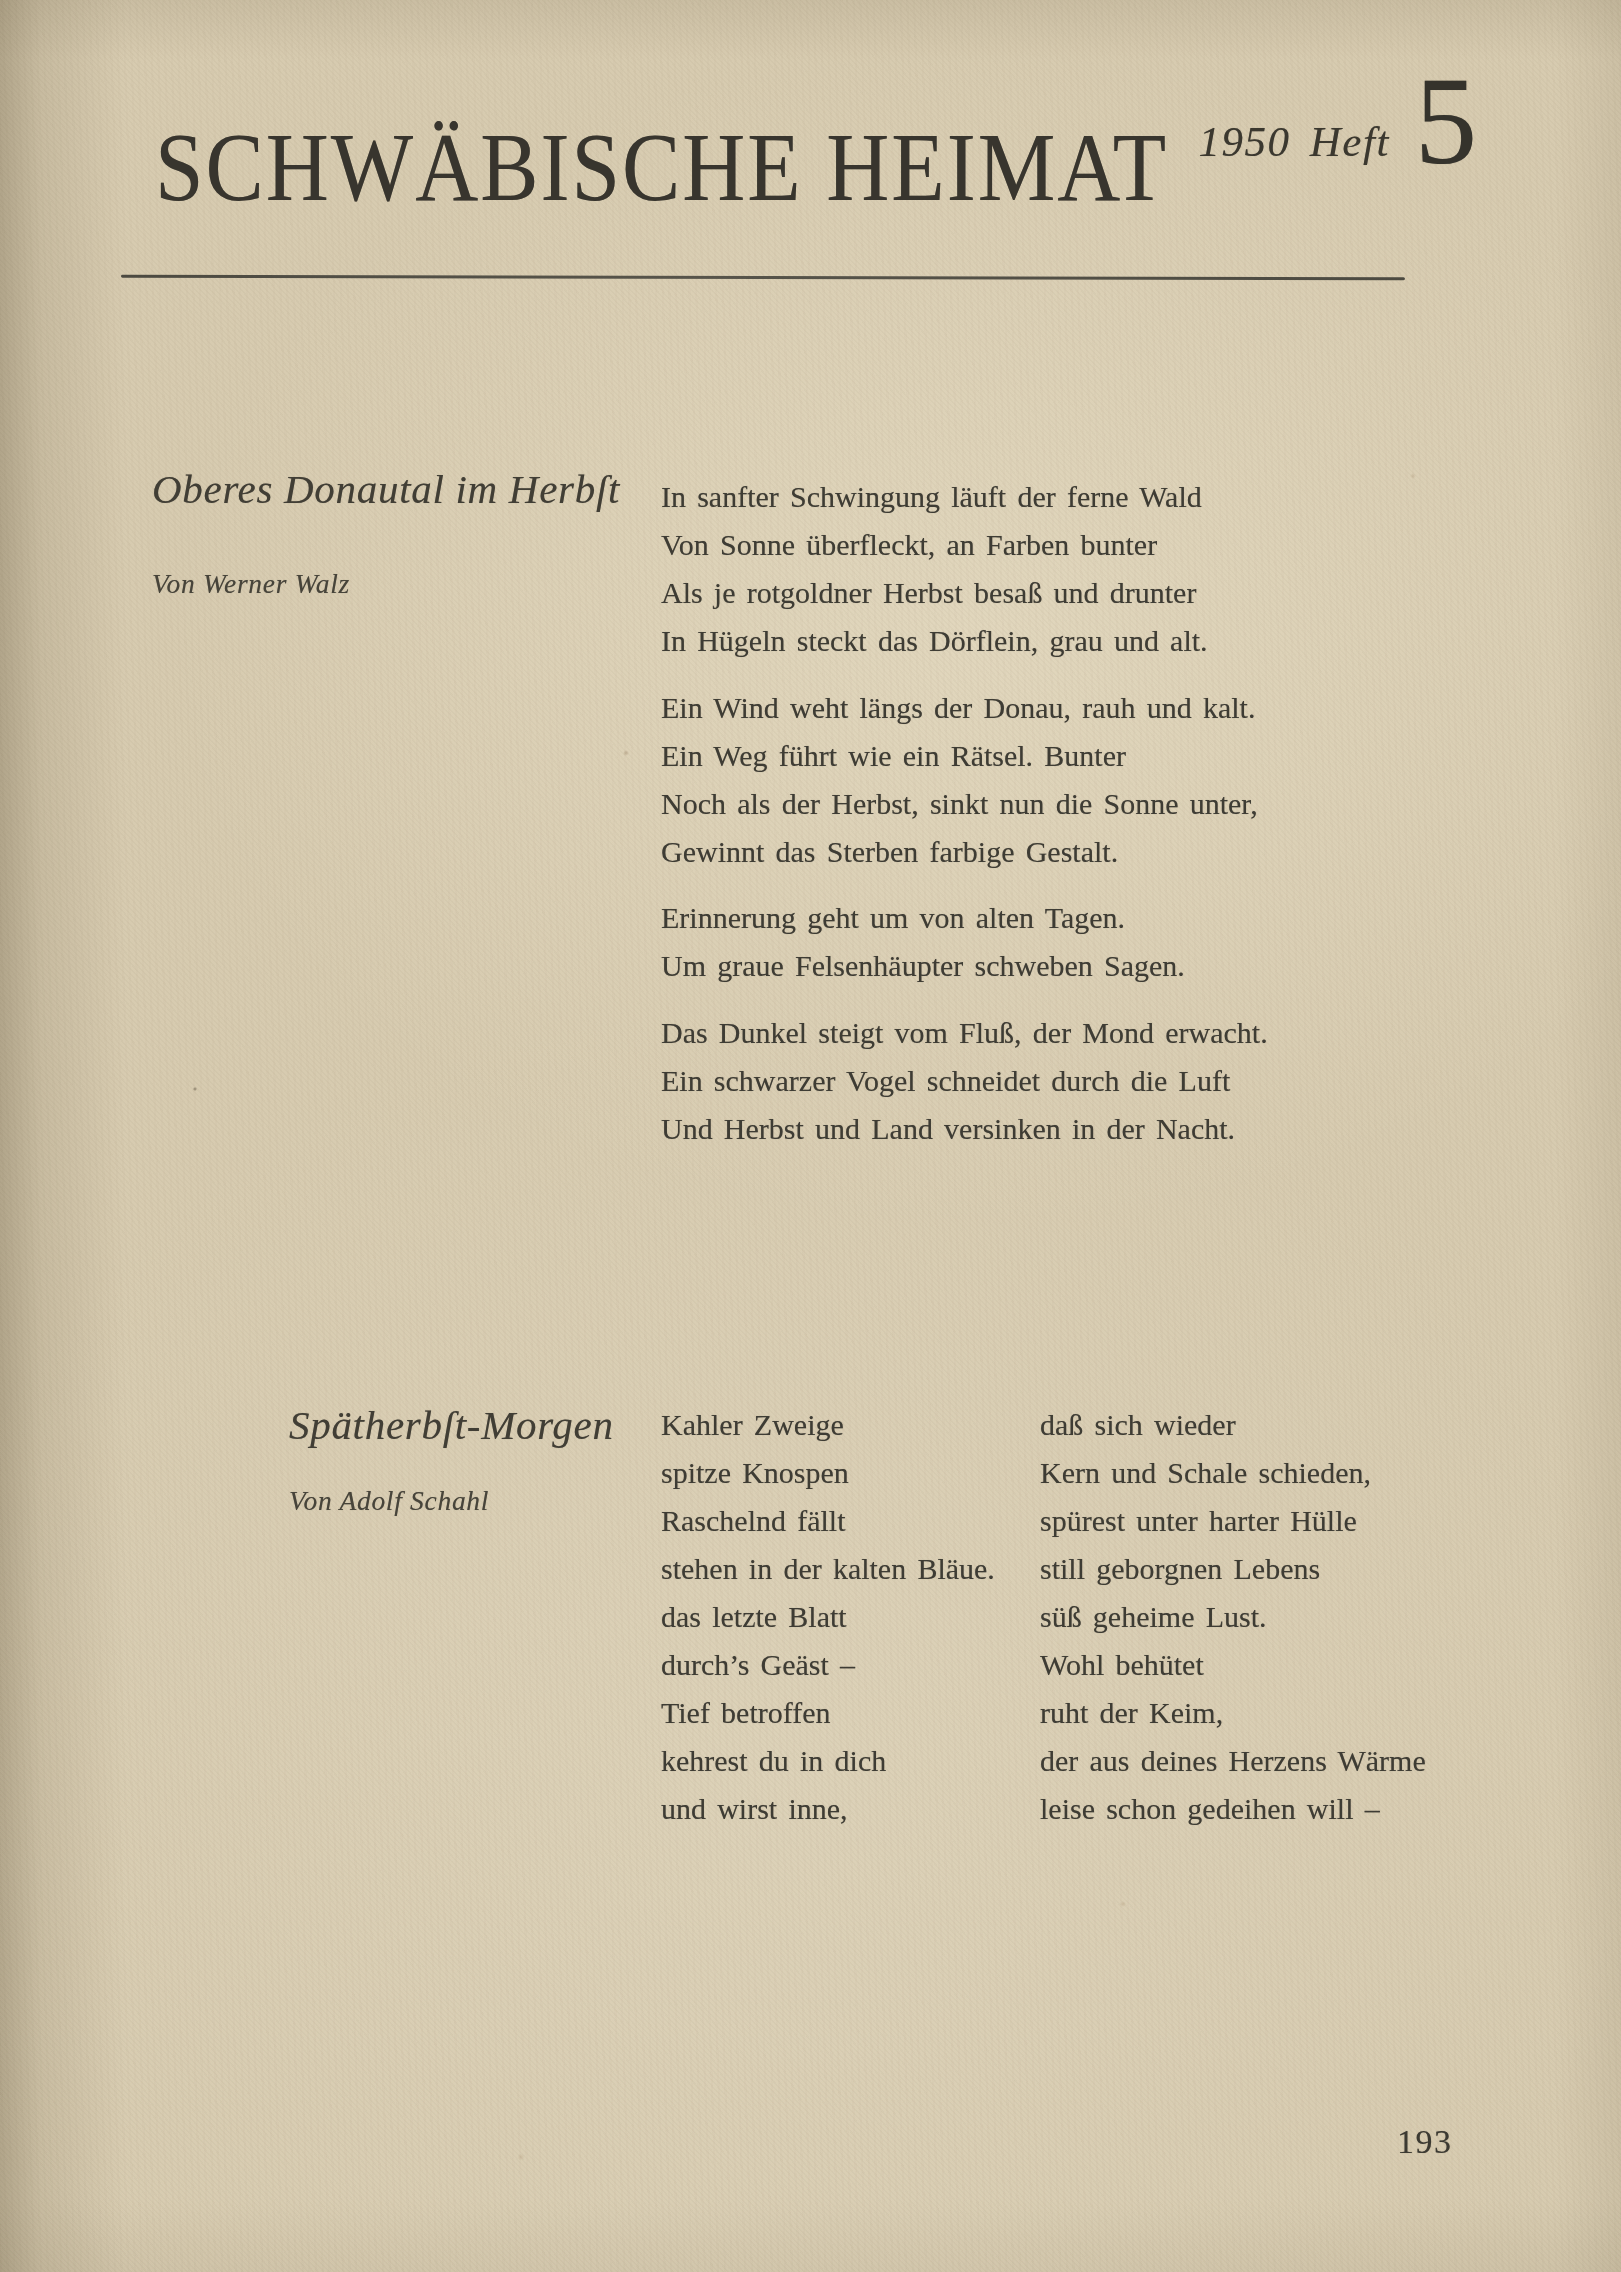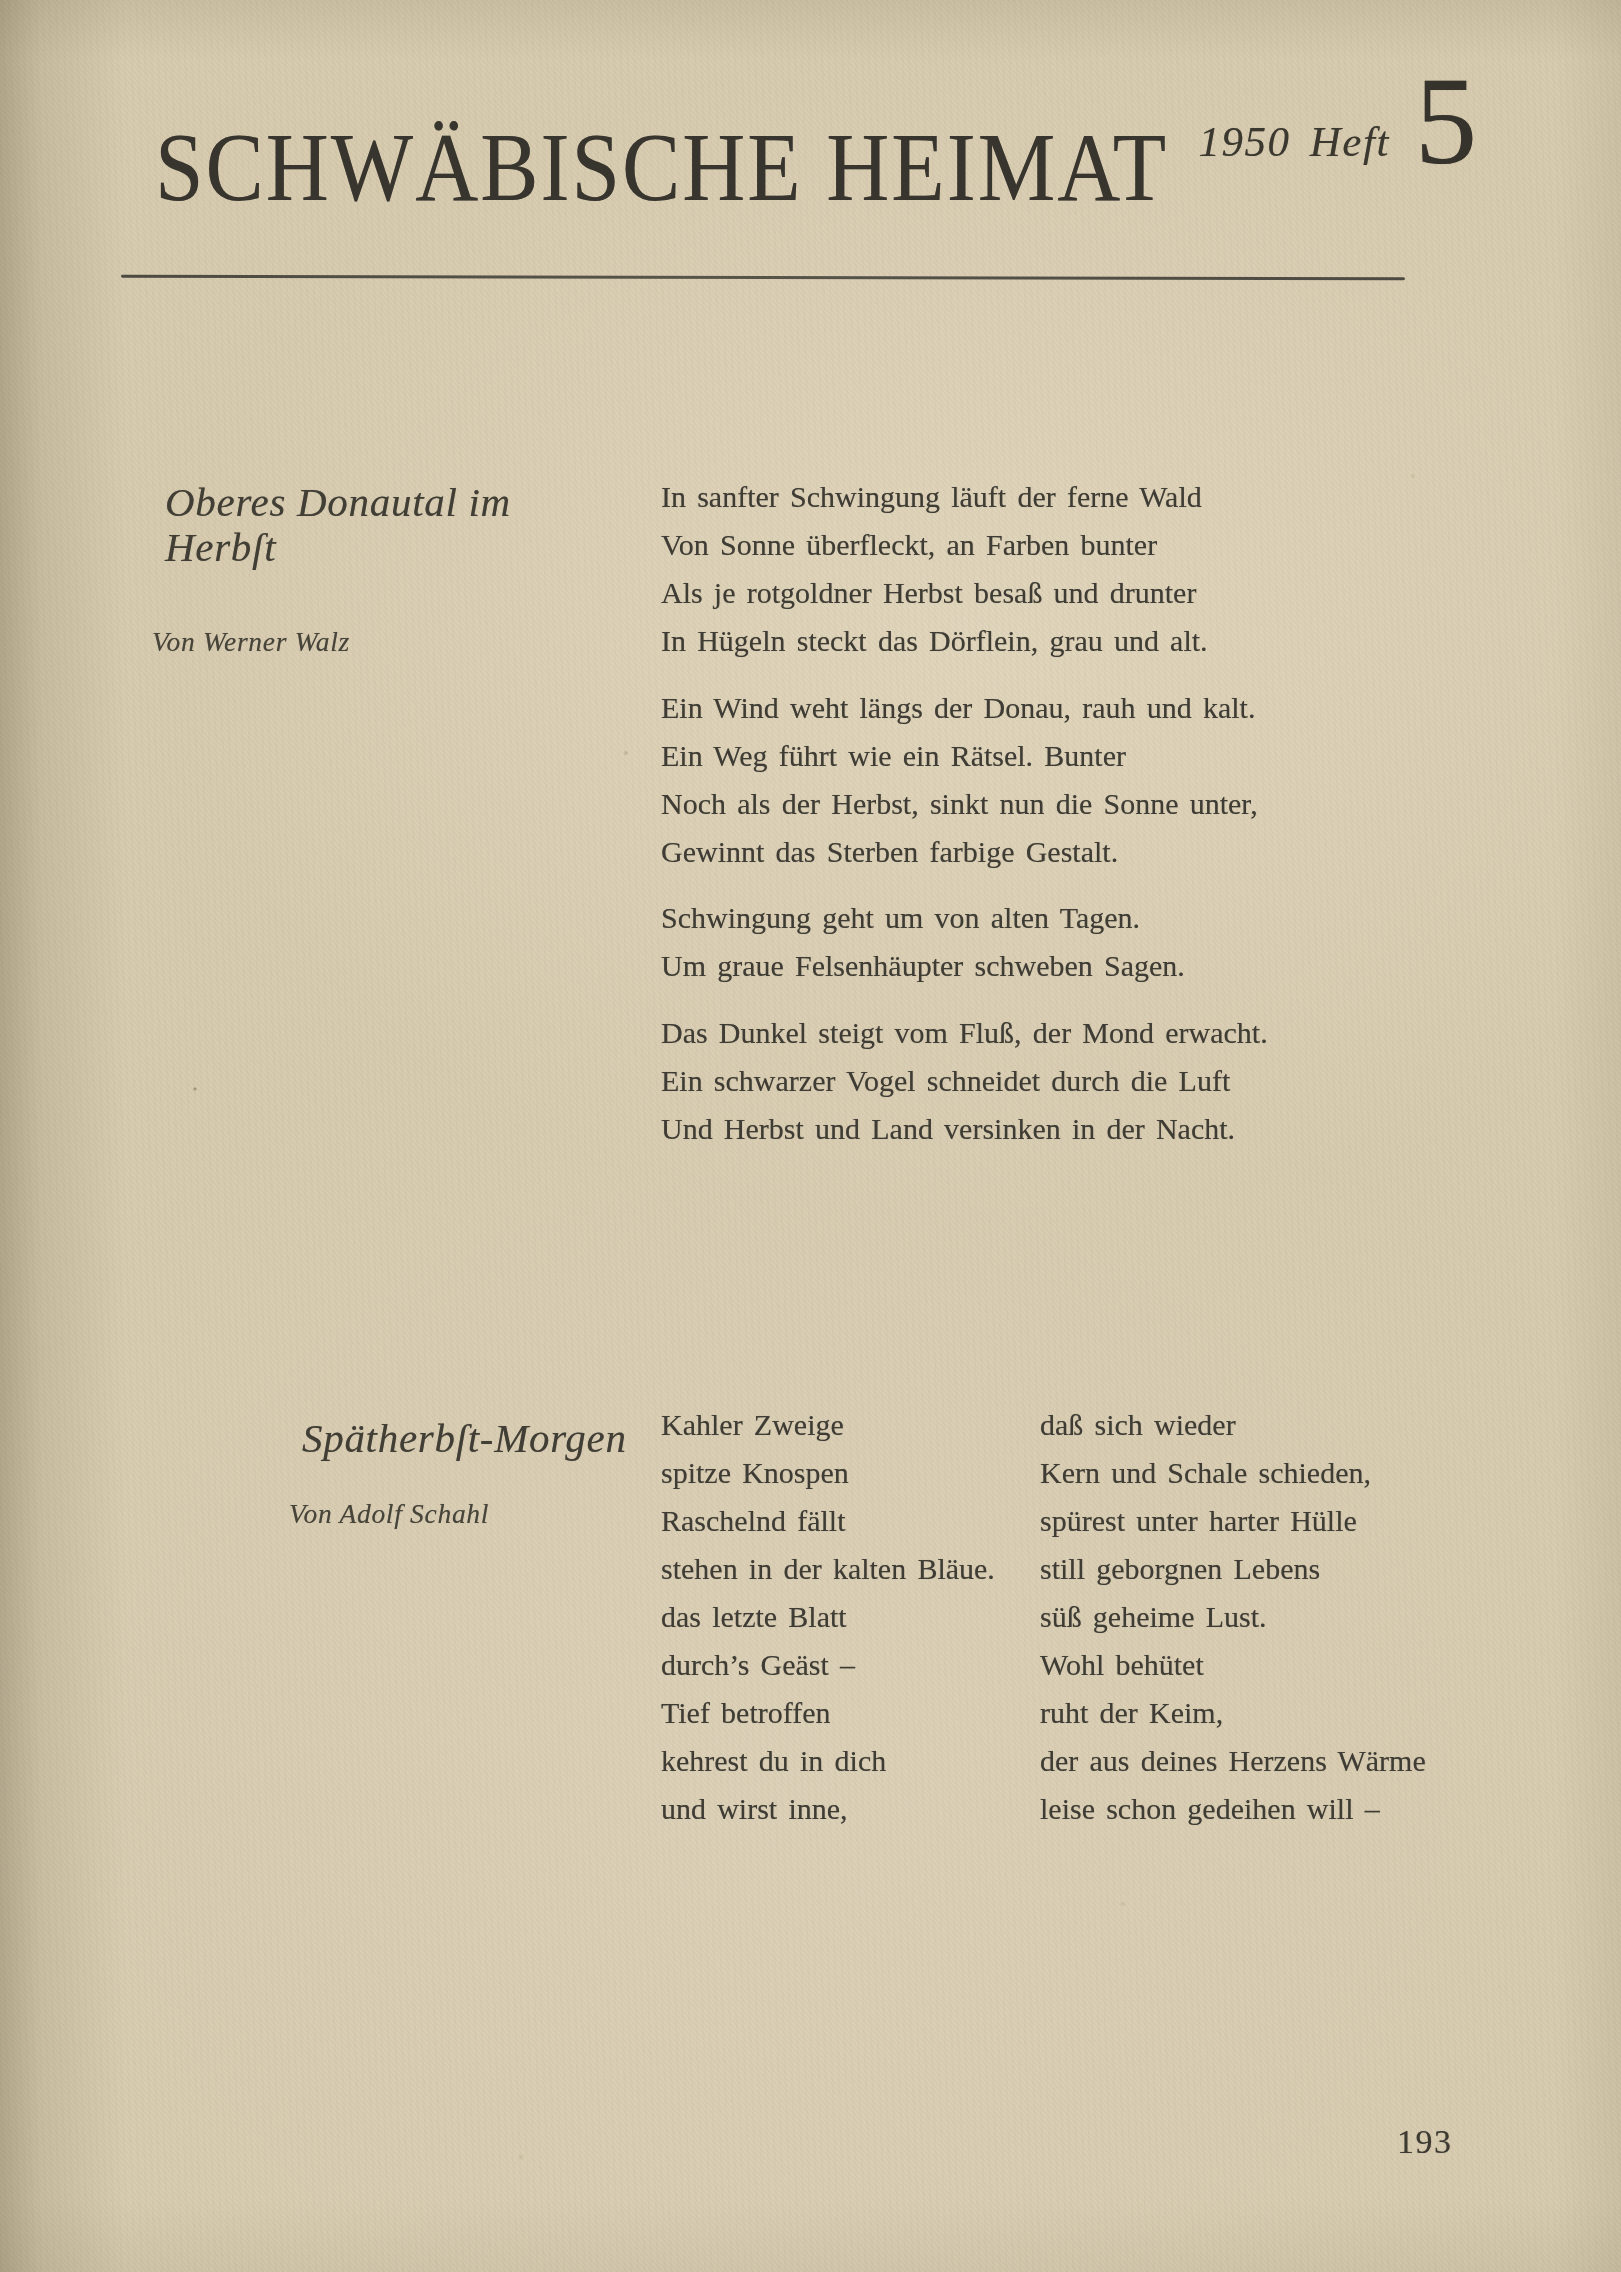--- a/index.html
+++ b/index.html
@@ -59,21 +59,21 @@
     border-radius:1.5px;
     transform:rotate(.12deg);
   }
 
   
   .poem-label{position:absolute;}
   .poem1-label{left:152px;top:467px;width:476px;}
   .poem2-label{left:289px;top:1403px;width:417px;}
   .poem-title{
     font-style:italic;font-size:41px;color:#413e35;
-    letter-spacing:0.7px;line-height:45px;font-weight:normal;margin:13px;
+    letter-spacing:0.7px;line-height:45px;font-weight:normal;margin:0;
   }
   .poem-byline{
     font-style:italic;font-size:27.5px;color:#47443a;
     margin-top:56px;letter-spacing:0.7px;
   }
   .poem2-label .poem-byline{margin-top:37px;}
 
   
   .poem-text{
     position:absolute;font-size:30px;line-height:48px;
@@ -114,21 +114,21 @@
         <div class="line">Als je rotgoldner Herbst besaß und drunter</div>
         <div class="line">In Hügeln steckt das Dörflein, grau und alt.</div>
       </div>
       <div class="stanza">
         <div class="line">Ein Wind weht längs der Donau, rauh und kalt.</div>
         <div class="line">Ein Weg führt wie ein Rätsel. Bunter</div>
         <div class="line">Noch als der Herbst, sinkt nun die Sonne unter,</div>
         <div class="line">Gewinnt das Sterben farbige Gestalt.</div>
       </div>
       <div class="stanza">
-        <div class="line">Schwingung geht um von alten Tagen.</div>
+        <div class="line">Erinnerung geht um von alten Tagen.</div>
         <div class="line">Um graue Felsenhäupter schweben Sagen.</div>
       </div>
       <div class="stanza">
         <div class="line">Das Dunkel steigt vom Fluß, der Mond erwacht.</div>
         <div class="line">Ein schwarzer Vogel schneidet durch die Luft</div>
         <div class="line">Und Herbst und Land versinken in der Nacht.</div>
       </div>
     </div>
 
   <div class="poem-label poem2-label">

